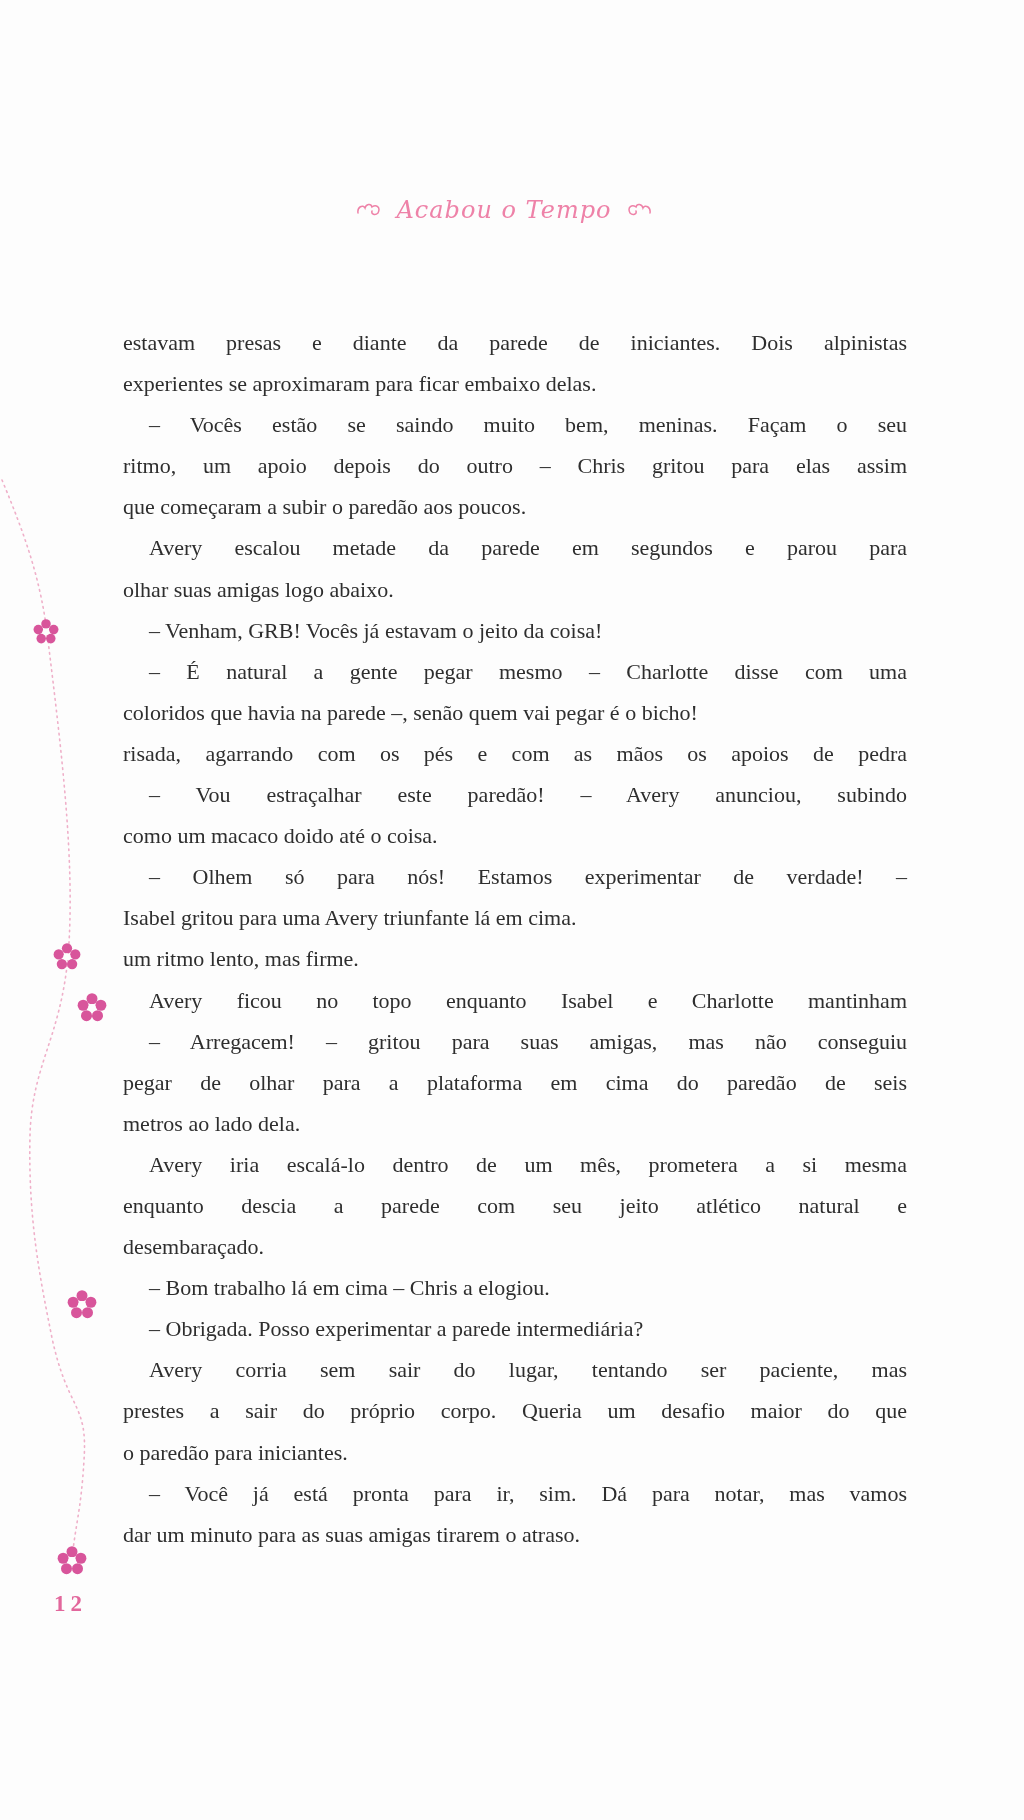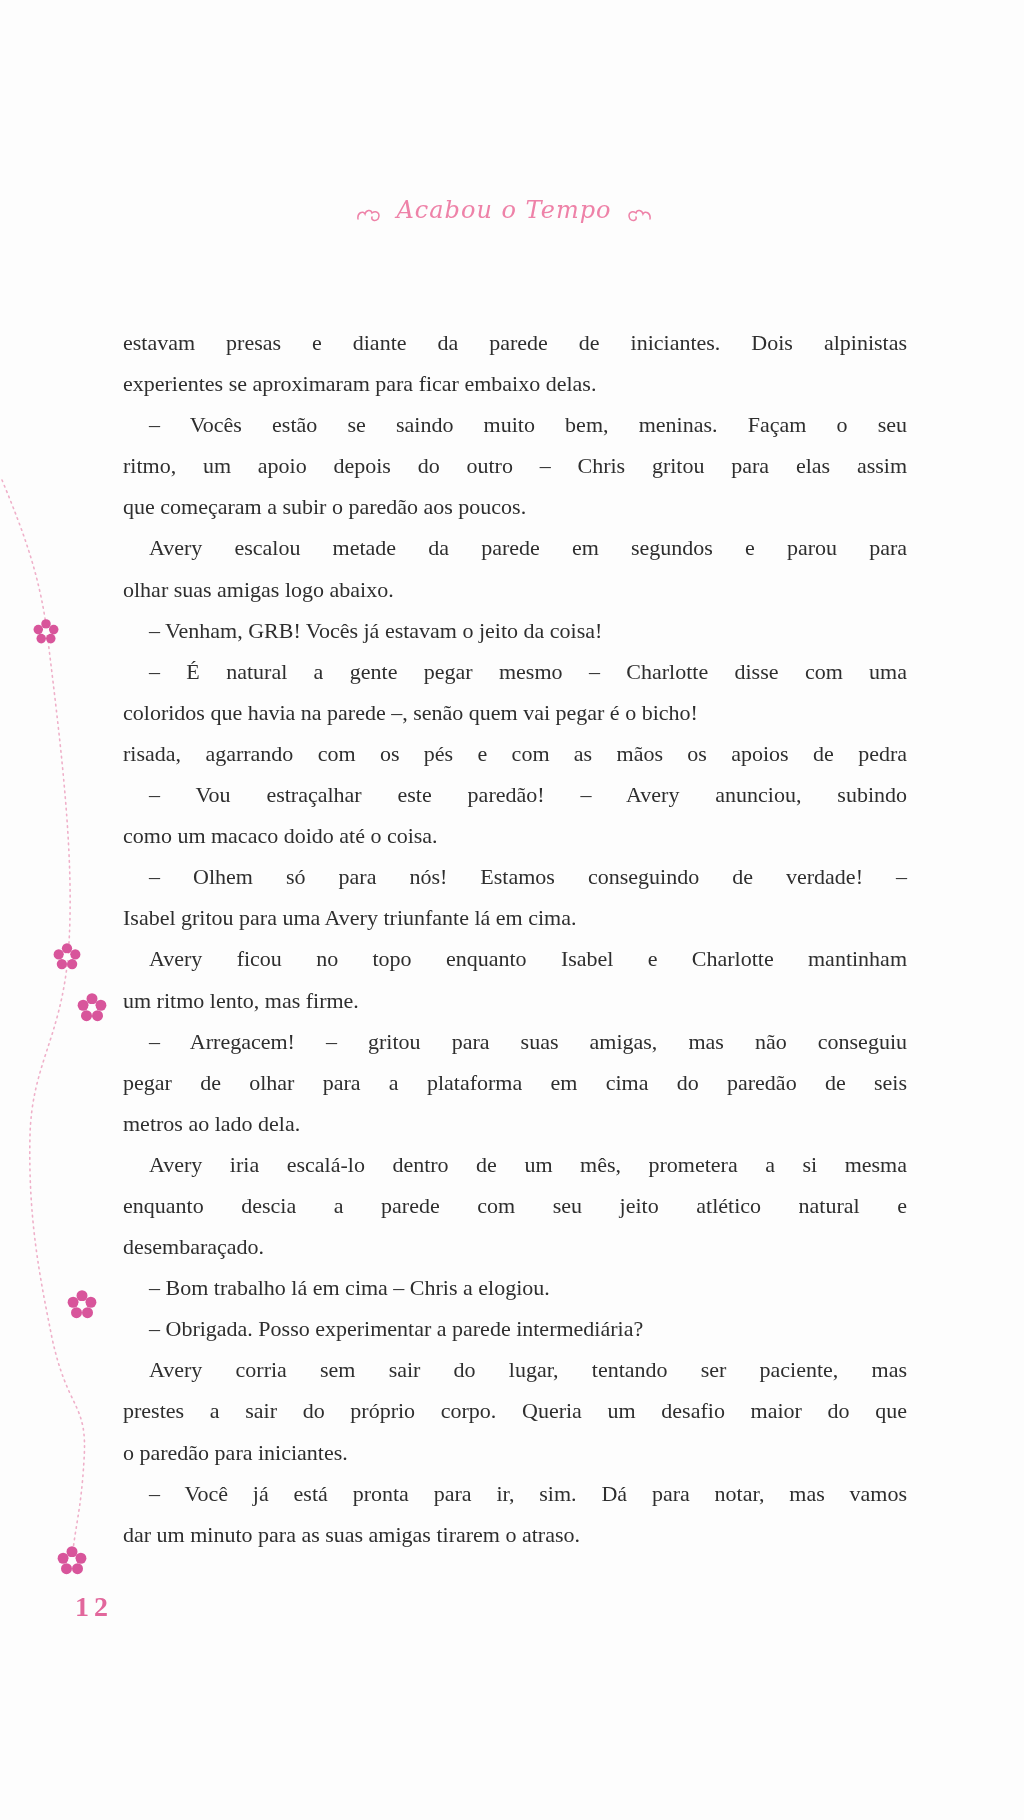--- a/index.html
+++ b/index.html
@@ -6,21 +6,21 @@
   .page{
     position:relative;
     width:1024px;height:1820px;
     background:#fdfdfd;
     overflow:hidden;
     font-family:"Liberation Serif", serif;
   }
   
   .running-header{
     position:absolute;top:196px;left:0;width:1008px;
-    display:flex;justify-content:center;align-items:flex-end;gap:16px;
+    display:flex;justify-content:center;align-items:center;gap:16px;
   }
   .header-title{
     font-family:"DejaVu Serif", serif;
     font-style:italic;
     font-size:24px;
     color:#ee82a8;
     letter-spacing:1px;
   }
   .ornament{display:inline-block;line-height:0;}
   .ornament.flip{transform:scaleX(-1);}
@@ -41,24 +41,23 @@
   .text-line.last{ text-align-last:left; }
   
   .flower{position:absolute;line-height:0;}
   
   .vine{position:absolute;left:0;top:460px;}
   
   .page-number{
     position:absolute;left:54px;top:1591px;
     font-family:"Liberation Serif", serif;
     font-weight:bold;
-    font-size:28px;
+    font-size:23px;
     letter-spacing:5px;
     color:#e2679c;
-    margin-left:21px;
   }
 </style>
 </head>
 <body>
 
 <div class="page">
 
   <svg class="vine" width="130" height="1120" viewBox="0 0 130 1120">
     <path d="M 2,20
              C 25,75 40,118 47,172
@@ -151,24 +150,24 @@
       <div class="text-line">ritmo, um apoio depois do outro – Chris gritou para elas assim</div>
       <div class="text-line last">que começaram a subir o paredão aos poucos.</div>
       <div class="text-line indent">Avery escalou metade da parede em segundos e parou para</div>
       <div class="text-line last">olhar suas amigas logo abaixo.</div>
       <div class="text-line indent last">– Venham, GRB! Vocês já estavam o jeito da coisa!</div>
       <div class="text-line indent">– É natural a gente pegar mesmo – Charlotte disse com uma</div>
       <div class="text-line last">coloridos que havia na parede –, senão quem vai pegar é o bicho!</div>
       <div class="text-line">risada, agarrando com os pés e com as mãos os apoios de pedra</div>
       <div class="text-line indent">– Vou estraçalhar este paredão! – Avery anunciou, subindo</div>
       <div class="text-line last">como um macaco doido até o coisa.</div>
-      <div class="text-line indent">– Olhem só para nós! Estamos conseguindo de verdade! –</div>
+      <div class="text-line indent">– Olhem só para nós! Estamos experimentar de verdade! –</div>
       <div class="text-line last">Isabel gritou para uma Avery triunfante lá em cima.</div>
+      <div class="text-line last">um ritmo lento, mas firme.</div>
       <div class="text-line indent">Avery ficou no topo enquanto Isabel e Charlotte mantinham</div>
-      <div class="text-line last">um ritmo lento, mas firme.</div>
       <div class="text-line indent">– Arregacem! – gritou para suas amigas, mas não conseguiu</div>
       <div class="text-line">pegar de olhar para a plataforma em cima do paredão de seis</div>
       <div class="text-line last">metros ao lado dela.</div>
       <div class="text-line indent">Avery iria escalá-lo dentro de um mês, prometera a si mesma</div>
       <div class="text-line">enquanto descia a parede com seu jeito atlético natural e</div>
       <div class="text-line last">desembaraçado.</div>
       <div class="text-line indent last">– Bom trabalho lá em cima – Chris a elogiou.</div>
       <div class="text-line indent last">– Obrigada. Posso experimentar a parede intermediária?</div>
       <div class="text-line indent">Avery corria sem sair do lugar, tentando ser paciente, mas</div>
       <div class="text-line">prestes a sair do próprio corpo. Queria um desafio maior do que</div>

